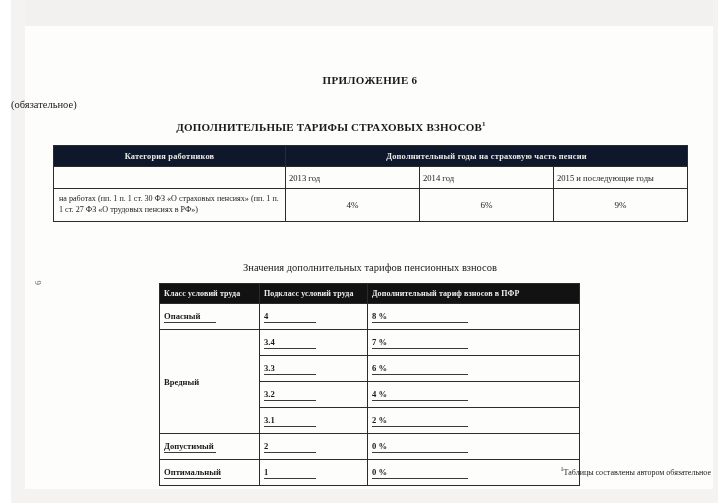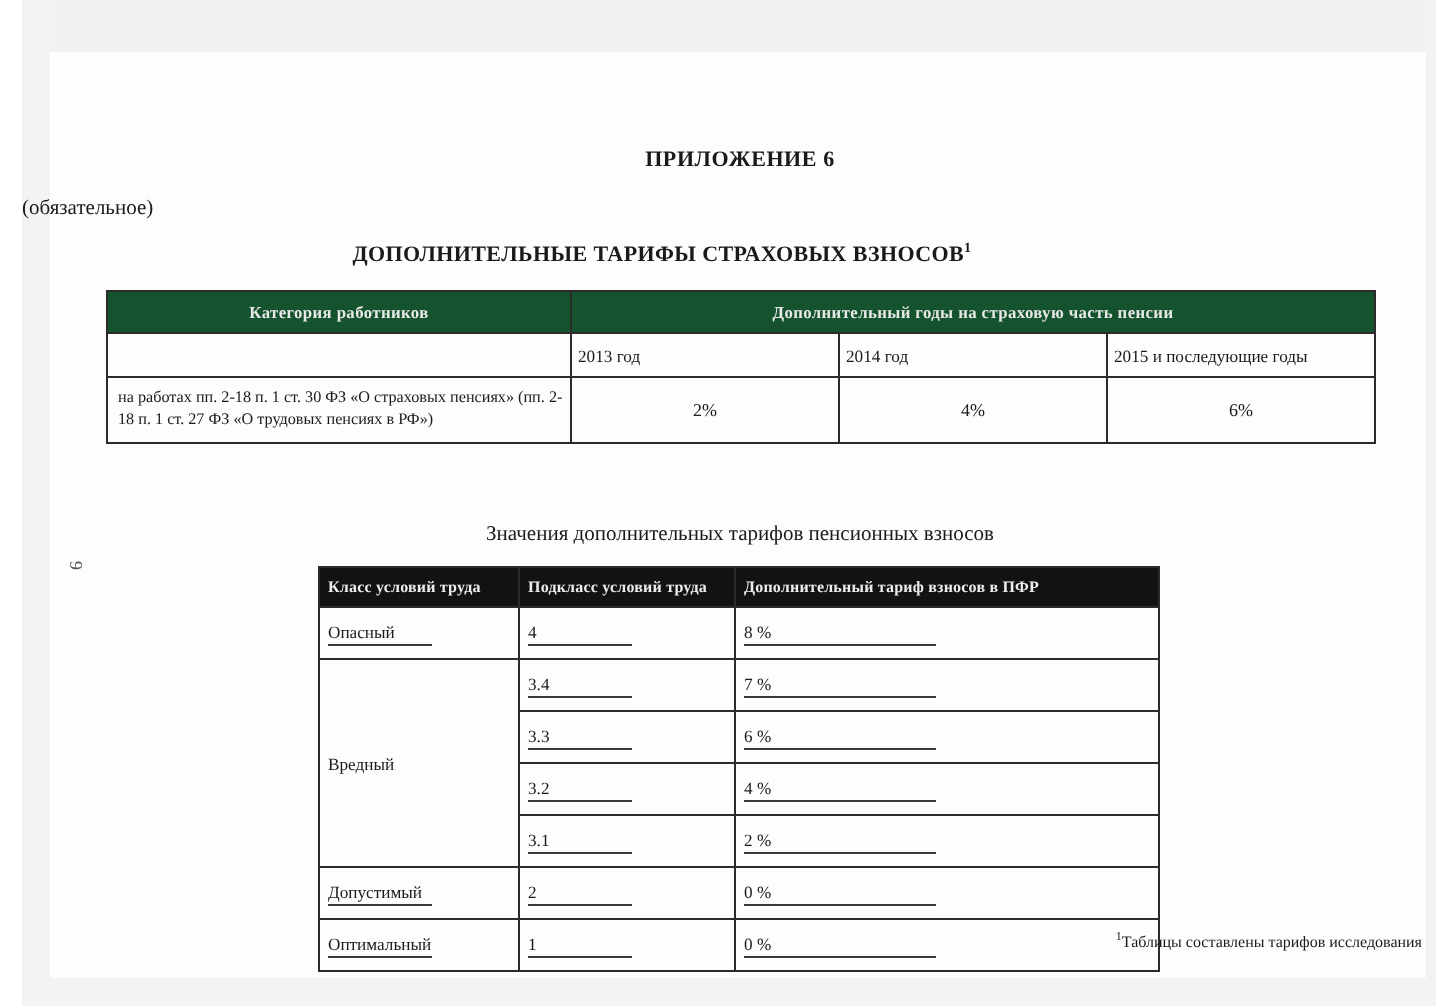--- a/index.html
+++ b/index.html
@@ -84,21 +84,21 @@
     border-collapse: collapse;
     font-size: 8.4px;
     table-layout: fixed;
   }
   .table1 td, .table1 th {
     border: 1px solid #2b2b2b;
     padding: 2px 3px;
     vertical-align: middle;
   }
   .t1-head-dark td {
-    background: #14532d;
+    background: #0f172a;
     color: #e9e9e9;
     text-align: center;
     font-weight: bold;
     height: 16px;
     letter-spacing: 0.2px;
   }
   .t1-subhead td {
     text-align: left;
     height: 17px;
     font-size: 8.6px;
@@ -159,20 +159,21 @@
     padding-left: 8px;
     font-size: 8.6px;
   }
   .t2-rate {
     text-align: left;
     padding-left: 10px;
     font-size: 8.6px;
   }
   .t2-row td {
     height: 21px;
+    font-weight: bold;
   }
 
   
   .ul {
     display: inline-block;
     border-bottom: 1px solid #3a3a3a;
     min-width: 52px;
     padding-bottom: 1px;
   }
   .ul-wide {
@@ -231,24 +232,24 @@
         <td>Категория работников</td>
         <td colspan="3">Дополнительный годы на страховую часть пенсии</td>
       </tr>
       <tr class="t1-subhead">
         <td></td>
         <td>2013 год</td>
         <td>2014 год</td>
         <td>2015 и последующие годы</td>
       </tr>
       <tr class="t1-row">
-        <td class="lbl">на работах пп. 2-18 п. 1 ст. 30 ФЗ «О страховых пенсиях» (пп. 2-18 п. 1 ст. 27 ФЗ «О трудовых пенсиях в РФ»)</td>
-        <td class="val">2%</td>
+        <td class="lbl">на работах (пп. 1 п. 1 ст. 30 ФЗ «О страховых пенсиях» (пп. 1 п. 1 ст. 27 ФЗ «О трудовых пенсиях в РФ»)</td>
         <td class="val">4%</td>
         <td class="val">6%</td>
+        <td class="val">9%</td>
       </tr>
     </tbody>
   </table>
 
   <div class="subtitle">Значения дополнительных тарифов пенсионных взносов</div>
 
   <div class="side-number">6</div>
 
   <table class="table2">
     <colgroup>
@@ -298,16 +299,16 @@
 
       <tr class="t2-row">
         <td class="t2-class"><span class="ul">Оптимальный</span></td>
         <td class="t2-sub"><span class="ul">1</span></td>
         <td class="t2-rate"><span class="ul ul-wide">0 %</span></td>
       </tr>
     </tbody>
   </table>
 
   <div class="footnote">
-    <sup>1</sup><span>Таблицы составлены тарифов исследования</span>
+    <sup>1</sup><span>Таблицы составлены автором обязательное</span>
   </div>
 
 </div>
 
 </body></html>

